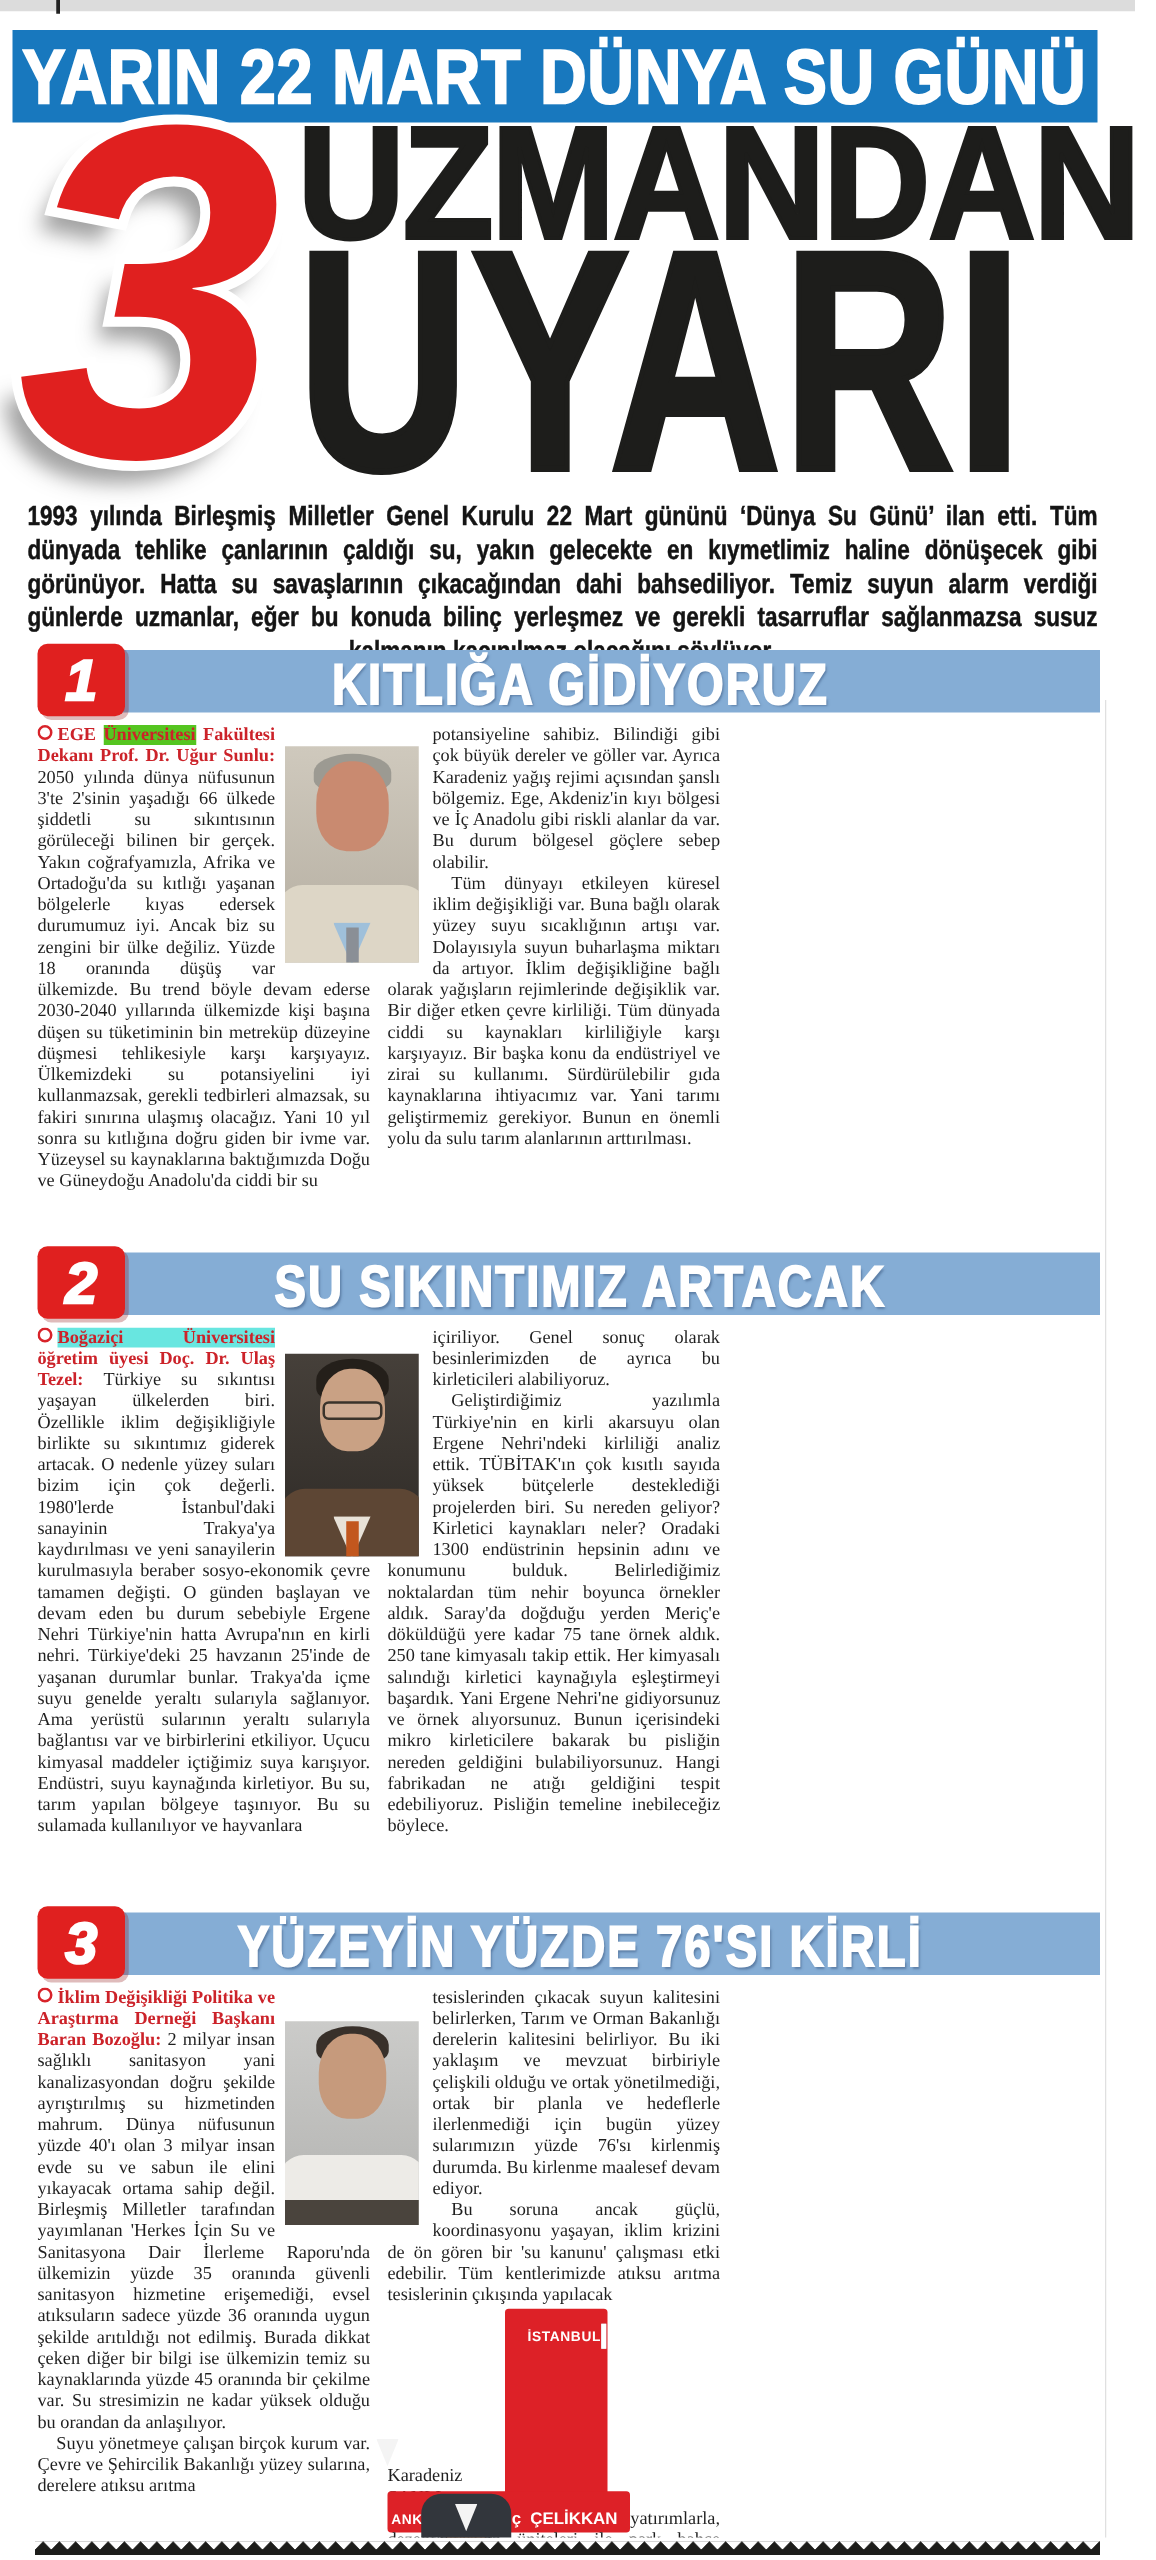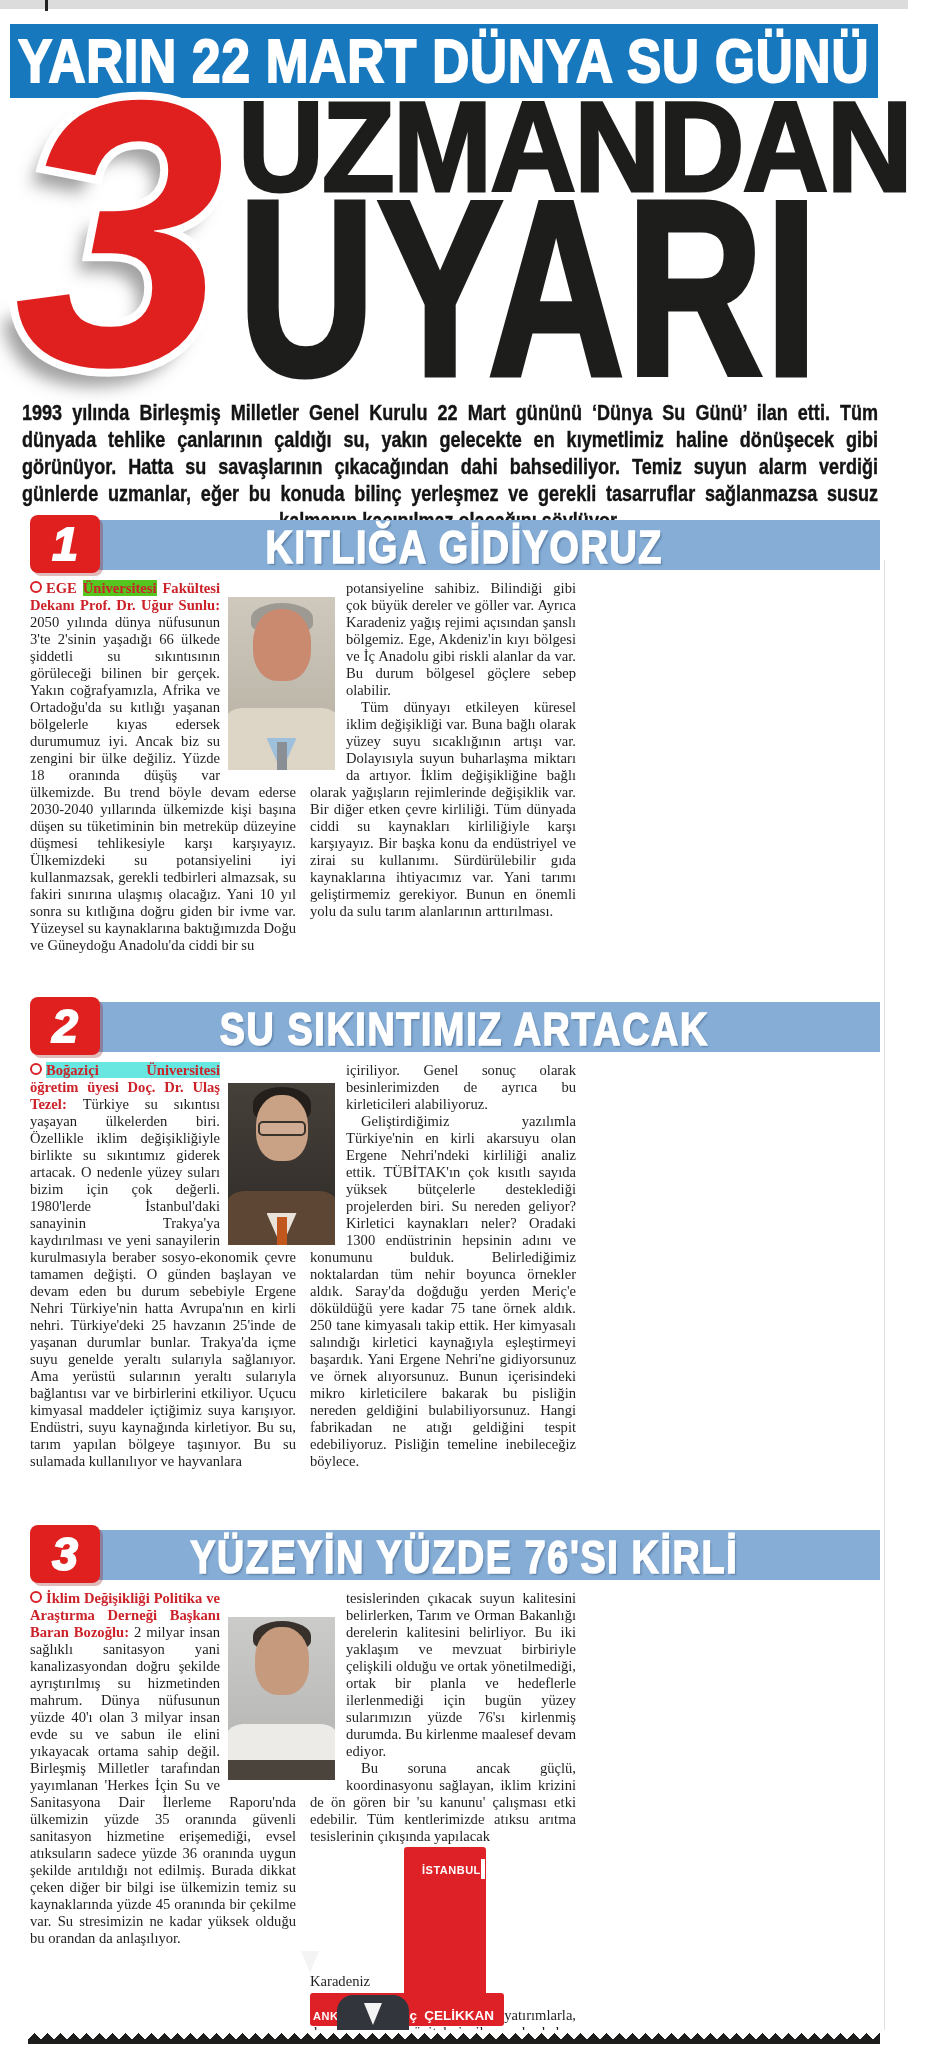--- a/index.html
+++ b/index.html
@@ -194,25 +194,26 @@
         <span>YÜZEYİN YÜZDE 76'SI KİRLİ</span>
       </div>
       <div class="sec-num">
         <span>3</span>
       </div>
     </div>
     <div class="sec-body" style="height:440px">
       <div class="col">
         <div class="sp-r" style="height:190px"></div>
         <p><span class="bullet"></span><span class="lead">İklim Değişikliği Politika ve Araştırma Derneği Başkanı Baran Bozoğlu: </span><span>2 milyar insan sağlıklı sanitasyon yani kanalizasyondan doğru şekilde ayrıştırılmış su hizmetinden mahrum. Dünya nüfusunun yüzde 40'ı olan 3 milyar insan evde su ve sabun ile elini yıkayacak ortama sahip değil. Birleşmiş Milletler tarafından yayımlanan 'Herkes İçin Su ve Sanitasyona Dair İlerleme Raporu'nda ülkemizin yüzde 35 oranında güvenli sanitasyon hizmetine erişemediği, evsel atıksuların sadece yüzde 36 oranında uygun şekilde arıtıldığı not edilmiş. Burada dikkat çeken diğer bir bilgi ise ülkemizin temiz su kaynaklarında yüzde 45 oranında bir çekilme var. Su stresimizin ne kadar yüksek olduğu bu orandan da anlaşılıyor.</span></p>
+        <p class="ind">Suyu yönetmeye çalışan birçok kurum var. Çevre ve Şehircilik Bakanlığı yüzey sularına, derelere atıksu arıtma</p>
       </div>
       <div class="col">
         <div class="sp-l" style="height:190px"></div>
         <p>tesislerinden çıkacak suyun kalitesini belirlerken, Tarım ve Orman Bakanlığı derelerin kalitesini belirliyor. Bu iki yaklaşım ve mevzuat birbiriyle çelişkili olduğu ve ortak yönetilmediği, ortak bir planla ve hedeflerle ilerlenmediği için bugün yüzey sularımızın yüzde 76'sı kirlenmiş durumda. Bu kirlenme maalesef devam ediyor.</p>
-        <p class="ind"><span>Bu soruna ancak güçlü, koordinasyonu sağlayan, iklim krizini de ön gören bir 'su kanunu' çalışması etki edebilir. Tüm kentlerimizde atıksu arıtma tesislerinin çıkışında yapılacak</span>
+        <p class="ind"><span>Bu soruna ancak güçlü, koordinasyonu yaşayan, iklim krizini de ön gören bir 'su kanunu' çalışması etki edebilir. Tüm kentlerimizde atıksu arıtma tesislerinin çıkışında yapılacak</span>
           <span class="cards">
             <span class="card c1">
               <span class="city">İSTANBUL</span>
               <span class="mini"><span></span></span></span>
             </span></p><div class="m-hair"></div><div class="m-face"></div><div class="m-suit"></div><div class="m-shirt"></div>
               <span class="nm">Karadeniz</span>
               <span class="nm">ŞANLI</span>
             
             <span class="card c2">
               <span class="city">ANKARA</span>

